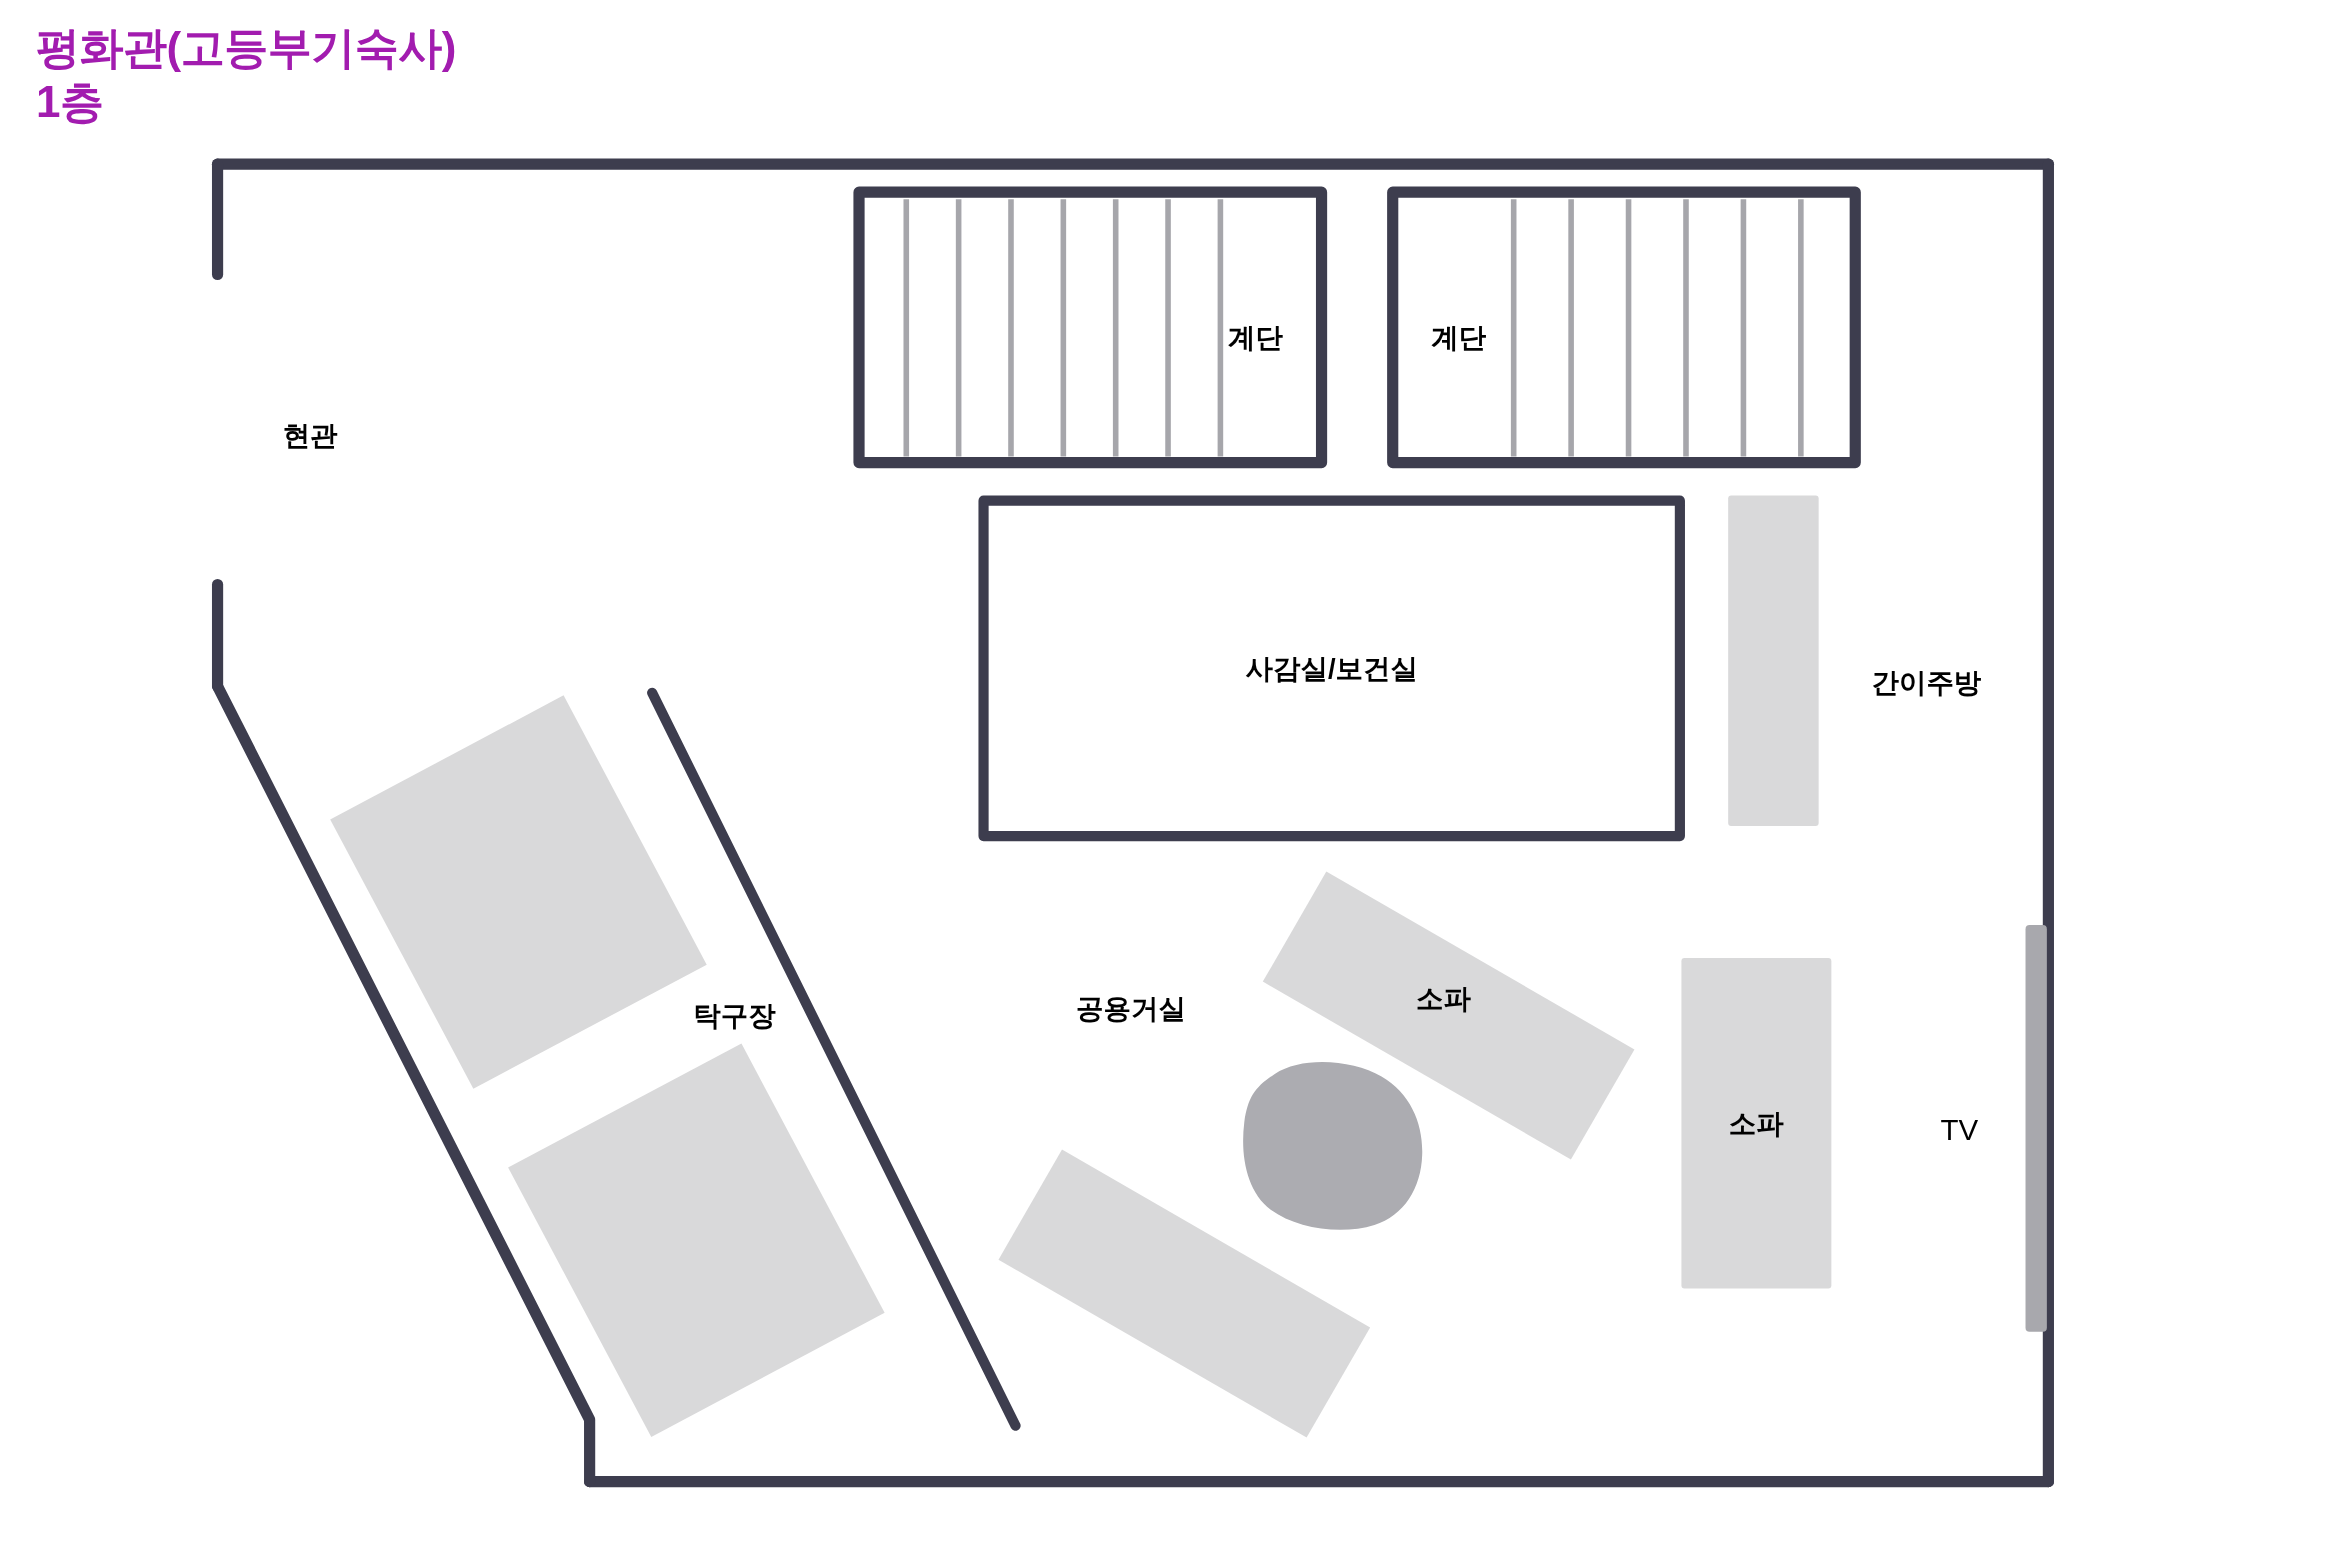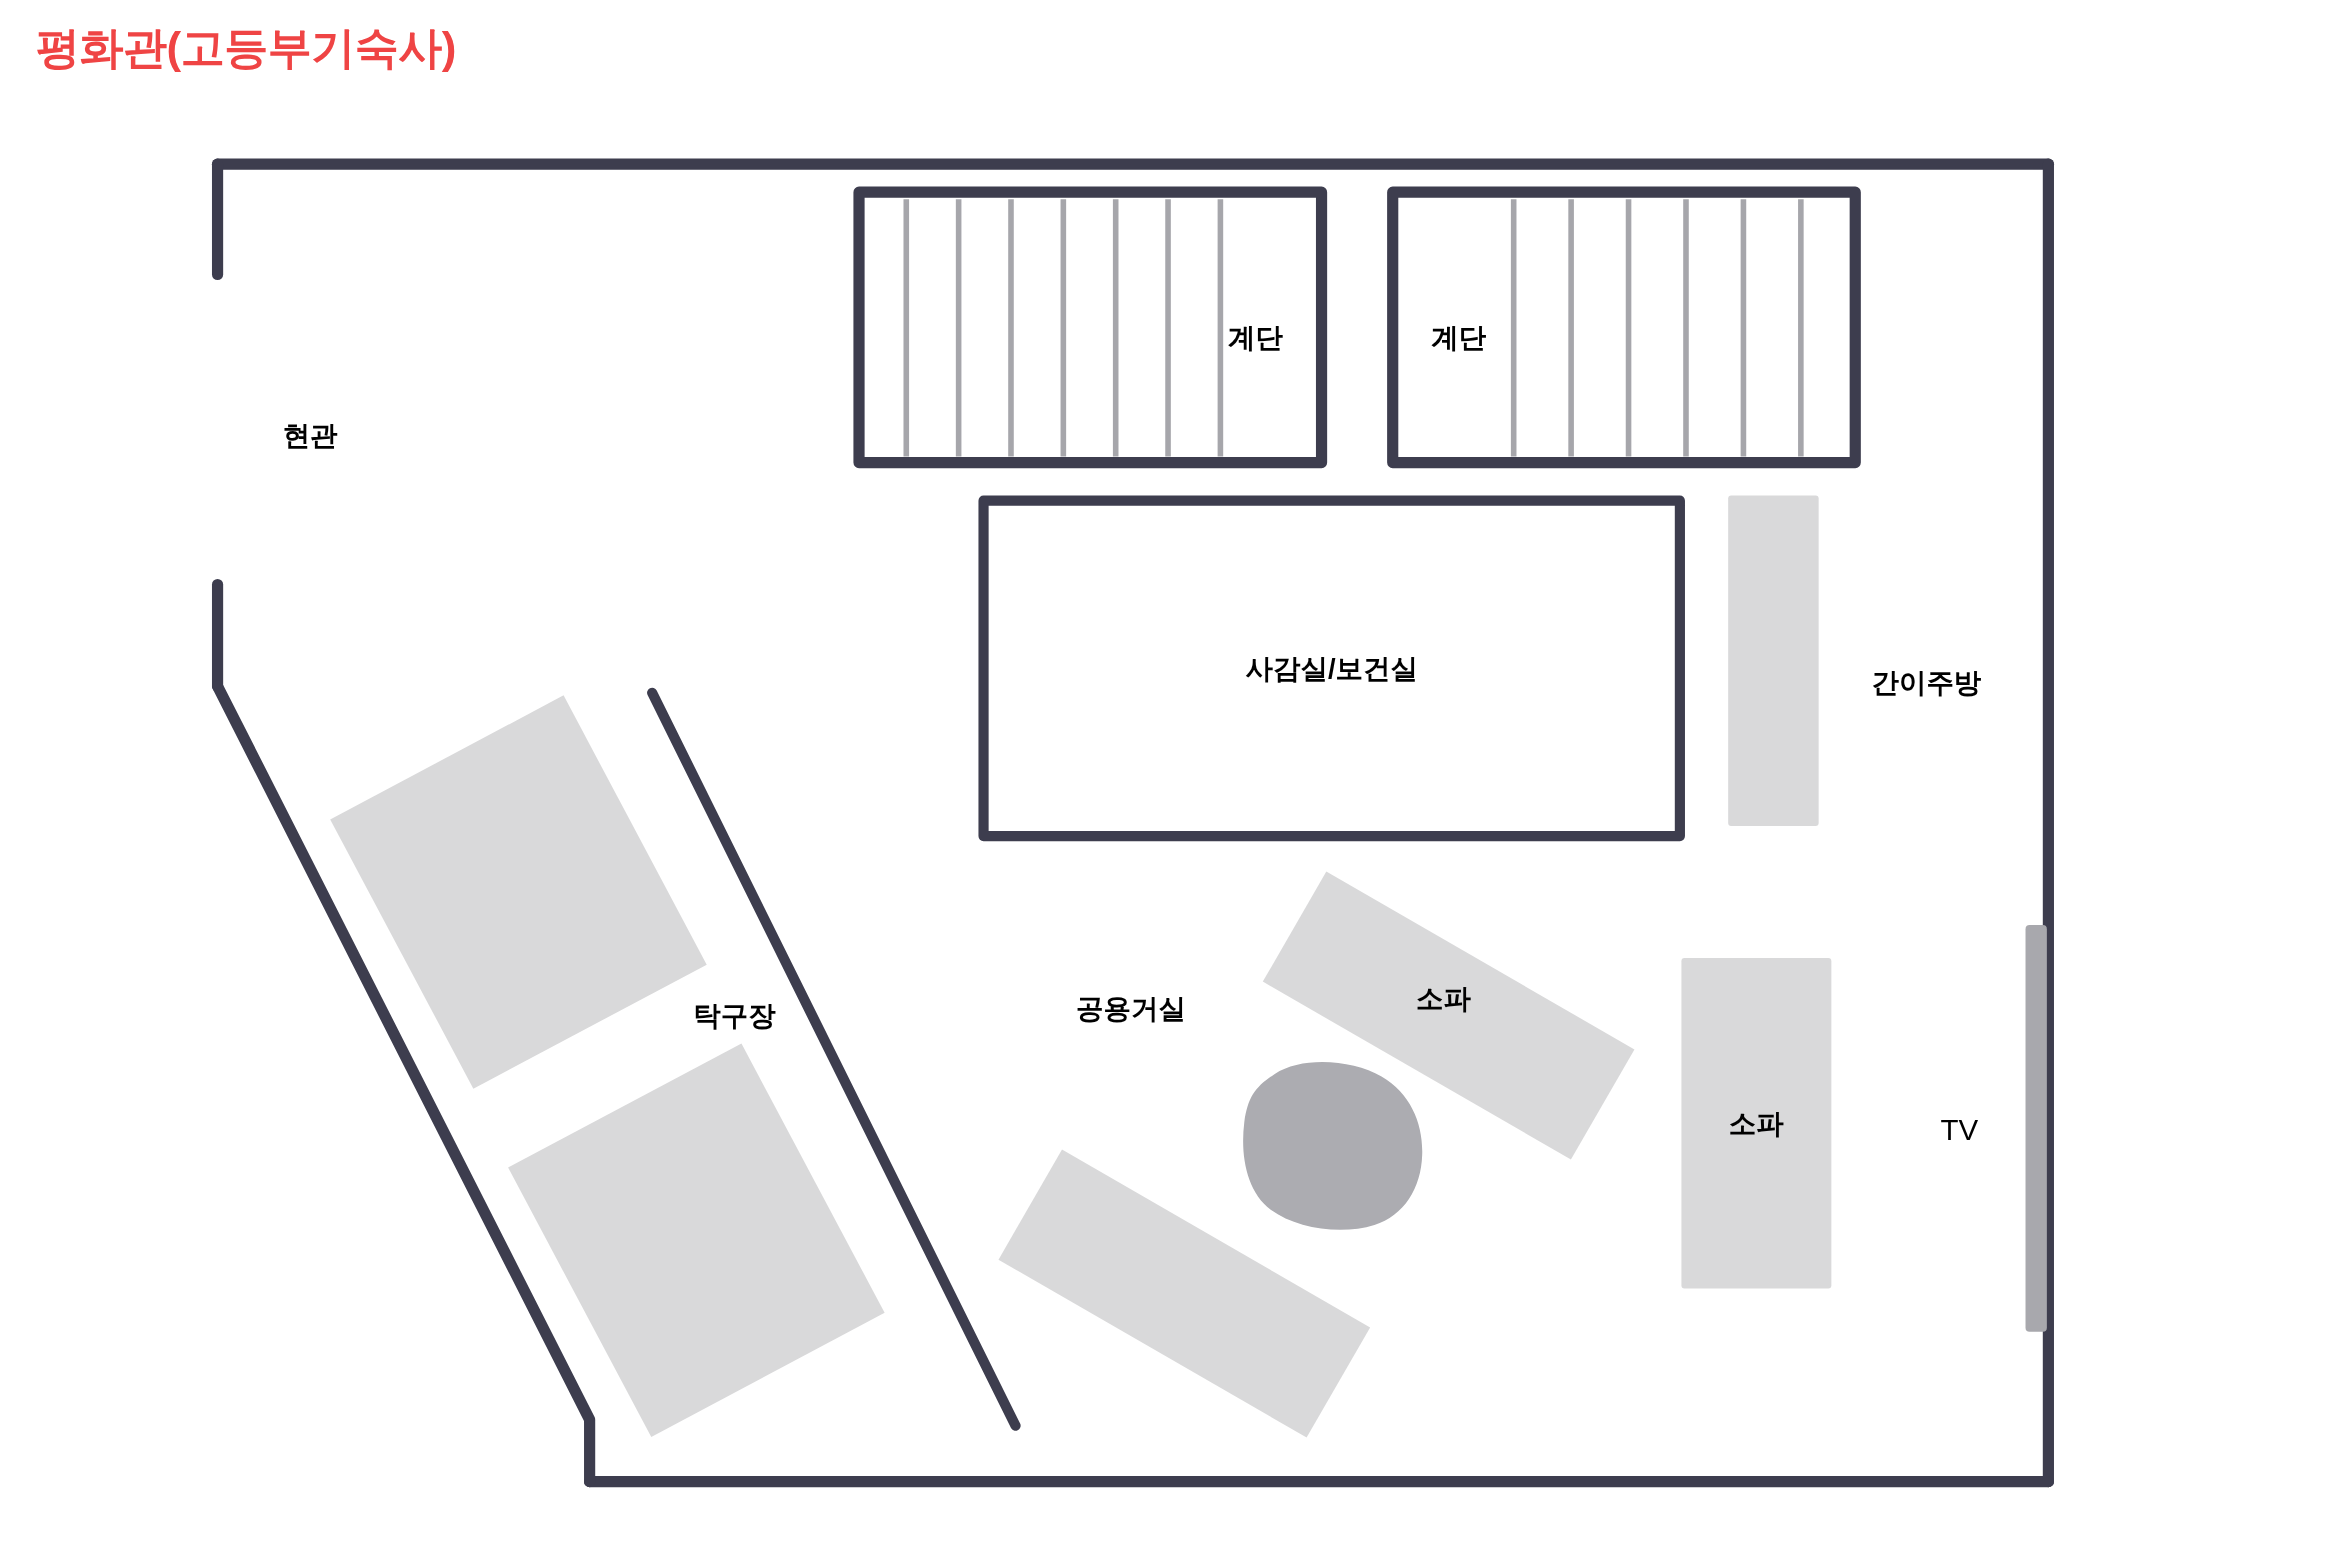--- a/index.html
+++ b/index.html
@@ -25,21 +25,21 @@
     left: 0;
     width: 2330px;
     height: 1565px;
     display: block;
   }
   .title-block {
     position: absolute;
     left: 36px;
     top: 21.4px;
     line-height: 1.22;
-    color: #ef4444;
+    color: #a21caf;
     font-weight: bold;
     font-size: 44px;
     letter-spacing: -0.5px;
     white-space: nowrap;
   }
   .title-line { display: block; }
   .wall { fill: none; stroke: #3d3d4e; stroke-linecap: round; stroke-linejoin: round; }
   .wall-outer { stroke-width: 22; }
   .wall-inner { stroke-width: 20; }
   .room-box { fill: #ffffff; stroke: #3d3d4e; stroke-width: 20; stroke-linejoin: round; }
@@ -58,20 +58,21 @@
   }
   .lbl-latin { font-weight: normal; font-size: 58px; }
 </style>
 </head>
 <body>
 
 <div id="plan-root">
 
   <div class="title-block">
     <span class="title-line">평화관(고등부기숙사)</span>
+    <span class="title-line">1층</span>
   </div>
 
   <svg id="floorplan-svg" viewBox="0 0 4584 3079" xmlns="http://www.w3.org/2000/svg">
 
     <g>
       <path class="wall wall-outer" d="M 428 323 L 4030 323"></path>
       <path class="wall wall-outer" d="M 4030 323 L 4030 2915"></path>
       <path class="wall wall-outer" d="M 1160 2915 L 4030 2915"></path>
       <path class="wall wall-outer" d="M 428 323 L 428 540"></path>
       <path class="wall wall-outer" d="M 428 1150 L 428 1350"></path>

